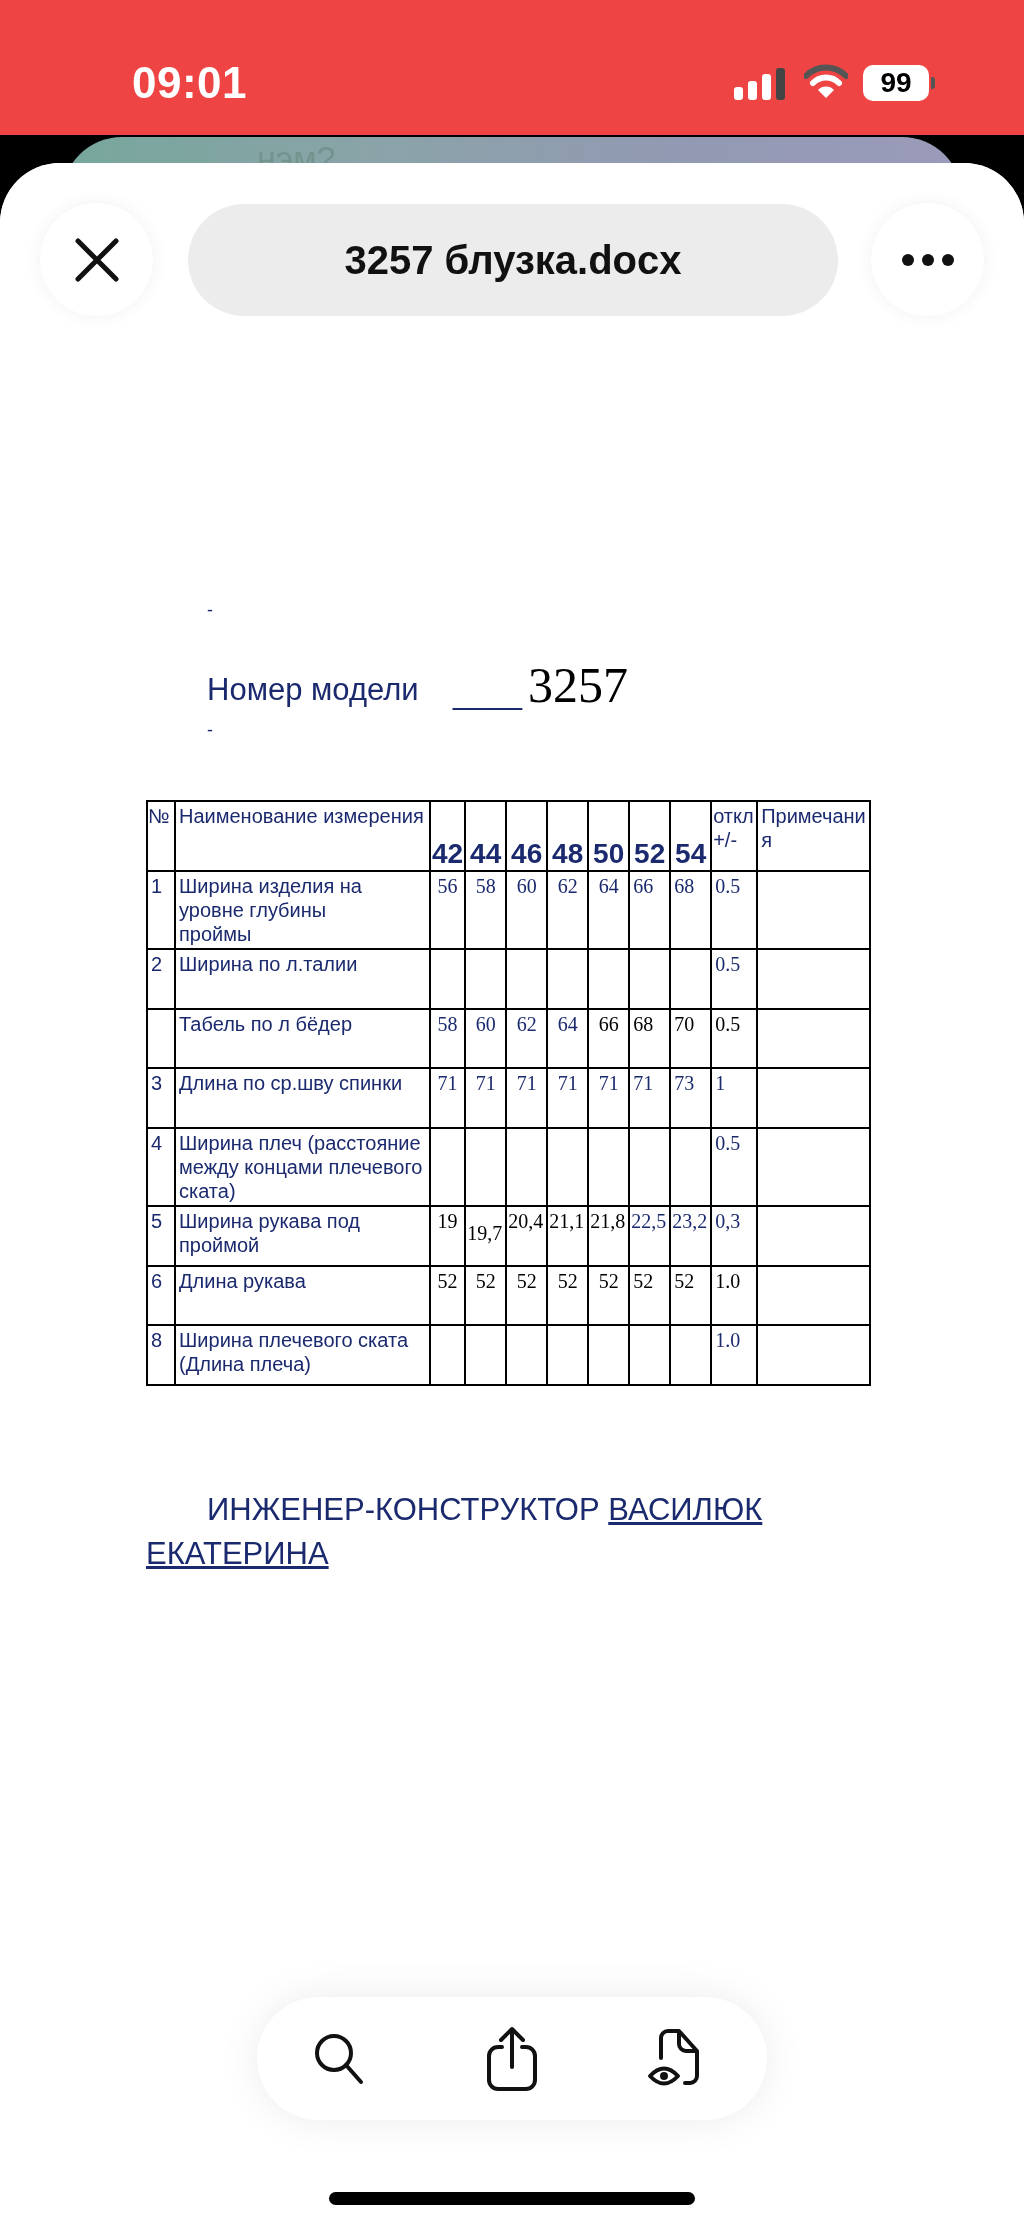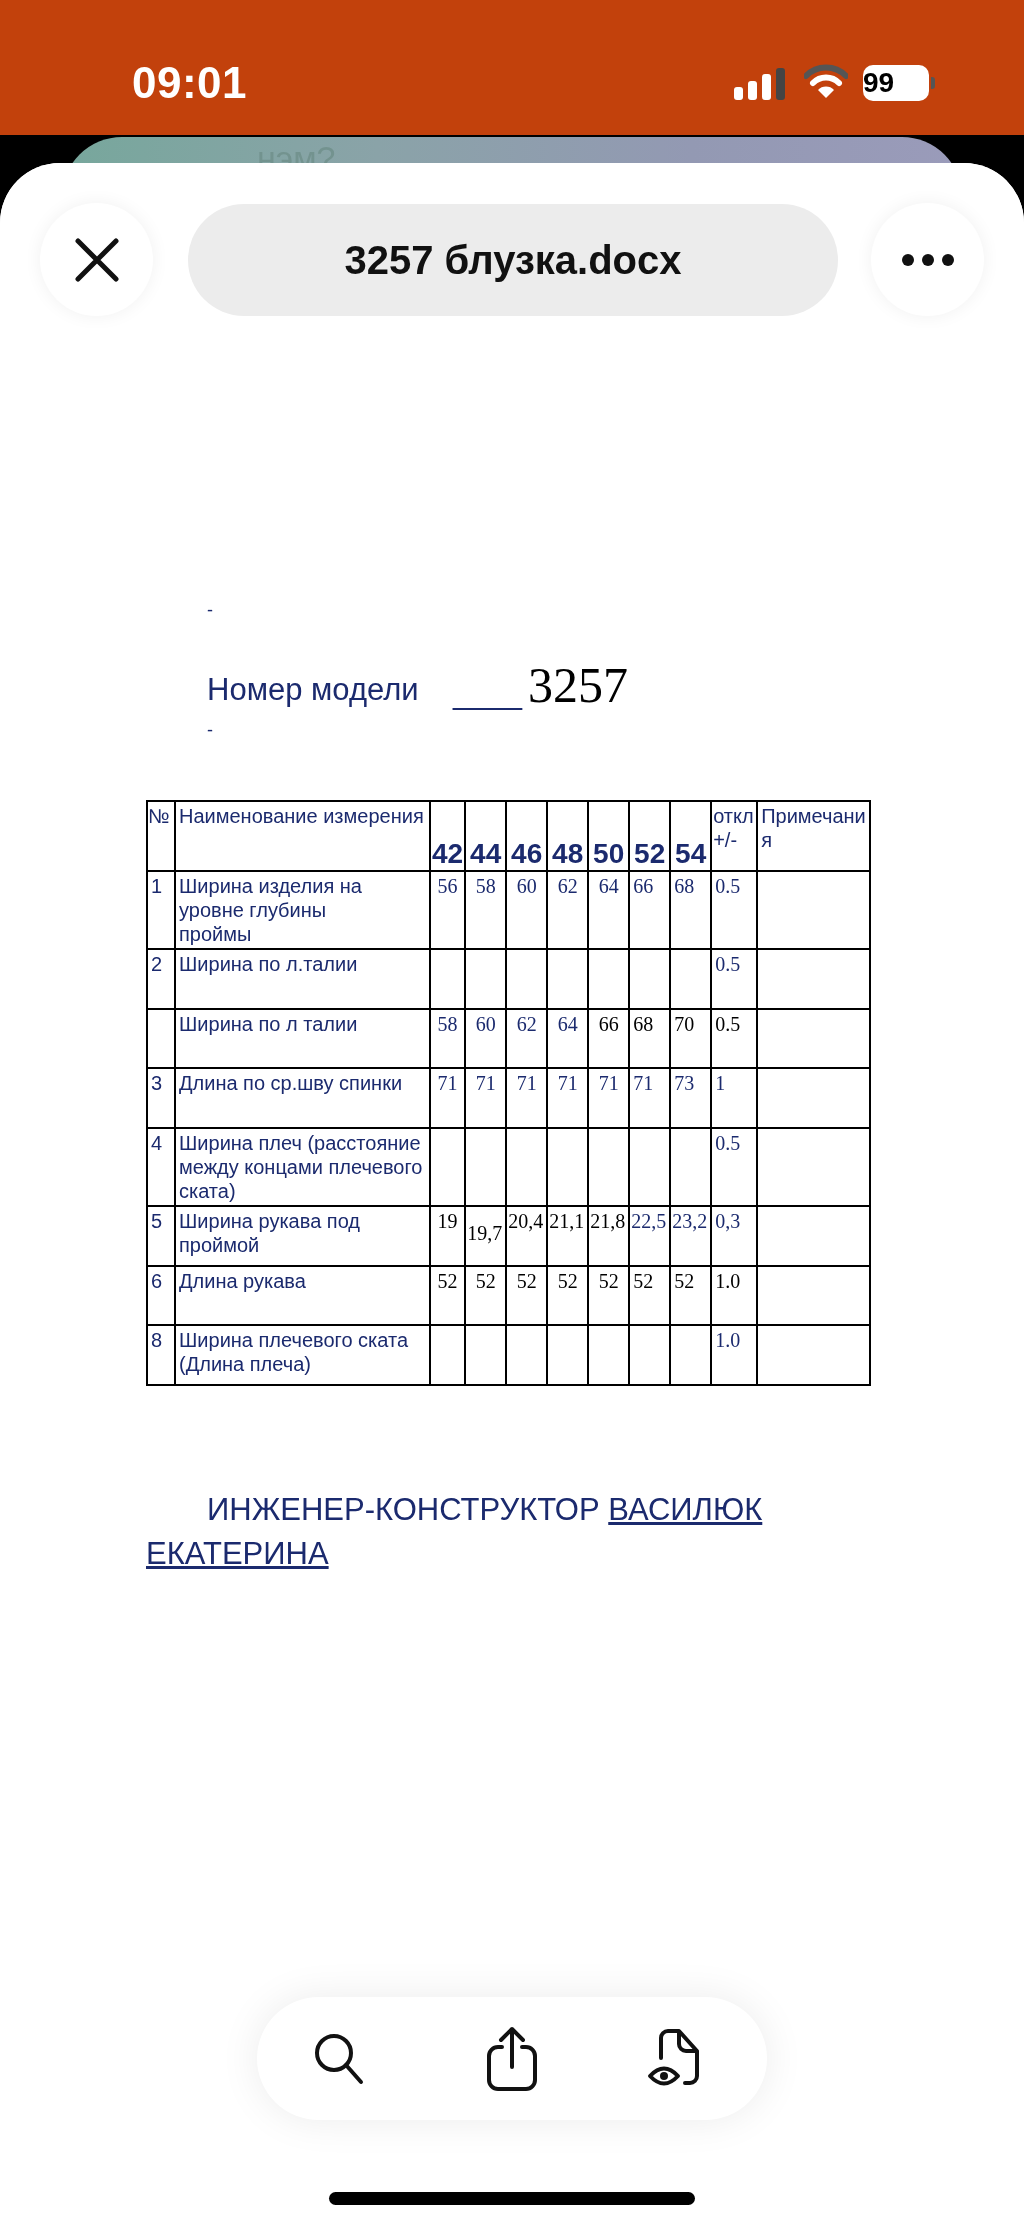--- a/index.html
+++ b/index.html
@@ -1,22 +1,22 @@
 <!DOCTYPE html>
 <html><head>
 <meta charset="utf-8">
 <style>
   html,body{margin:0;padding:0;}
   body{width:1024px;height:2226px;position:relative;overflow:hidden;background:#000;font-family:"Liberation Sans",sans-serif;}
-  .status-bar{position:absolute;left:0;top:0;width:1024px;height:135px;background:#c2410c;}
+  .status-bar{position:absolute;left:0;top:0;width:1024px;height:135px;background:#ef4444;}
   .time{position:absolute;left:132px;top:58px;color:#fff;font-size:44px;font-weight:bold;font-family:"Liberation Sans",sans-serif;letter-spacing:0.5px;}
   .sig{position:absolute;left:734px;top:68px;width:52px;height:32px;}
   .sig span{position:absolute;bottom:0;width:9px;border-radius:3px;background:#fff;}
   .wifi{position:absolute;left:804px;top:64px;width:44px;height:36px;}
-  .battery{position:absolute;left:863px;top:65px;width:66px;height:36px;background:#fff;border-radius:10px;color:#000;font-weight:bold;font-size:28px;text-align:left;line-height:36px;}
+  .battery{position:absolute;left:863px;top:65px;width:66px;height:36px;background:#fff;border-radius:10px;color:#000;font-weight:bold;font-size:28px;text-align:center;line-height:36px;}
   .battery-tip{position:absolute;left:931px;top:77px;width:4px;height:12px;background:#555;border-radius:0 3px 3px 0;}
   .backcard{position:absolute;left:62px;top:137px;width:900px;height:80px;border-radius:60px 60px 0 0;background:linear-gradient(90deg,#77a79c 0%,#8aa3a8 35%,#9399b3 70%,#9a9bba 100%);overflow:hidden;}
   .backcard-text{position:absolute;left:195px;top:2px;font-size:34px;color:#6f8f8a;opacity:0.8;}
   .sheet{position:absolute;left:0;top:163px;width:1024px;height:2063px;background:#fff;border-radius:60px 60px 0 0;}
   .topbar-fade{position:absolute;left:0;top:163px;width:1024px;height:170px;border-radius:60px 60px 0 0;background:linear-gradient(#fff 0%,#fff 80%,rgba(255,255,255,0));}
   .circle-btn{position:absolute;width:113px;height:113px;border-radius:50%;background:#fff;box-shadow:0 0 18px rgba(0,0,0,0.06);display:flex;align-items:center;justify-content:center;}
   .title-pill{position:absolute;left:188px;top:204px;width:650px;height:112px;border-radius:56px;background:#ececec;display:flex;align-items:center;justify-content:center;font-size:40px;font-weight:bold;color:#111;}
   .doc{position:absolute;left:0;top:0;width:1024px;height:2226px;}
   .navy{color:#1b2a6e;}
   .doc-title{position:absolute;left:440px;top:442px;font-family:"Liberation Serif",serif;font-weight:bold;font-size:40px;color:#000;white-space:nowrap;}
@@ -130,21 +130,21 @@
       <td class="t-serif val"></td>
       <td class="t-serif val"></td>
       <td class="t-serif val"></td>
       <td class="t-serif val"></td>
       <td class="t-serif c-navy">0.5</td>
       <td class="t-serif"></td>
     </tr>
 
     <tr style="height:59px">
       <td class="t-sans"></td>
-      <td class="t-sans">Ширина по л талии</td>
+      <td class="t-sans">Табель по л бёдер</td>
       <td class="t-serif val c-navy">58</td>
       <td class="t-serif val c-navy">60</td>
       <td class="t-serif val c-navy">62</td>
       <td class="t-serif val c-navy">64</td>
       <td class="t-serif val c-black">66</td>
       <td class="t-serif val left c-black">68</td>
       <td class="t-serif val left c-black">70</td>
       <td class="t-serif c-black">0.5</td>
       <td class="t-serif"></td>
     </tr>

